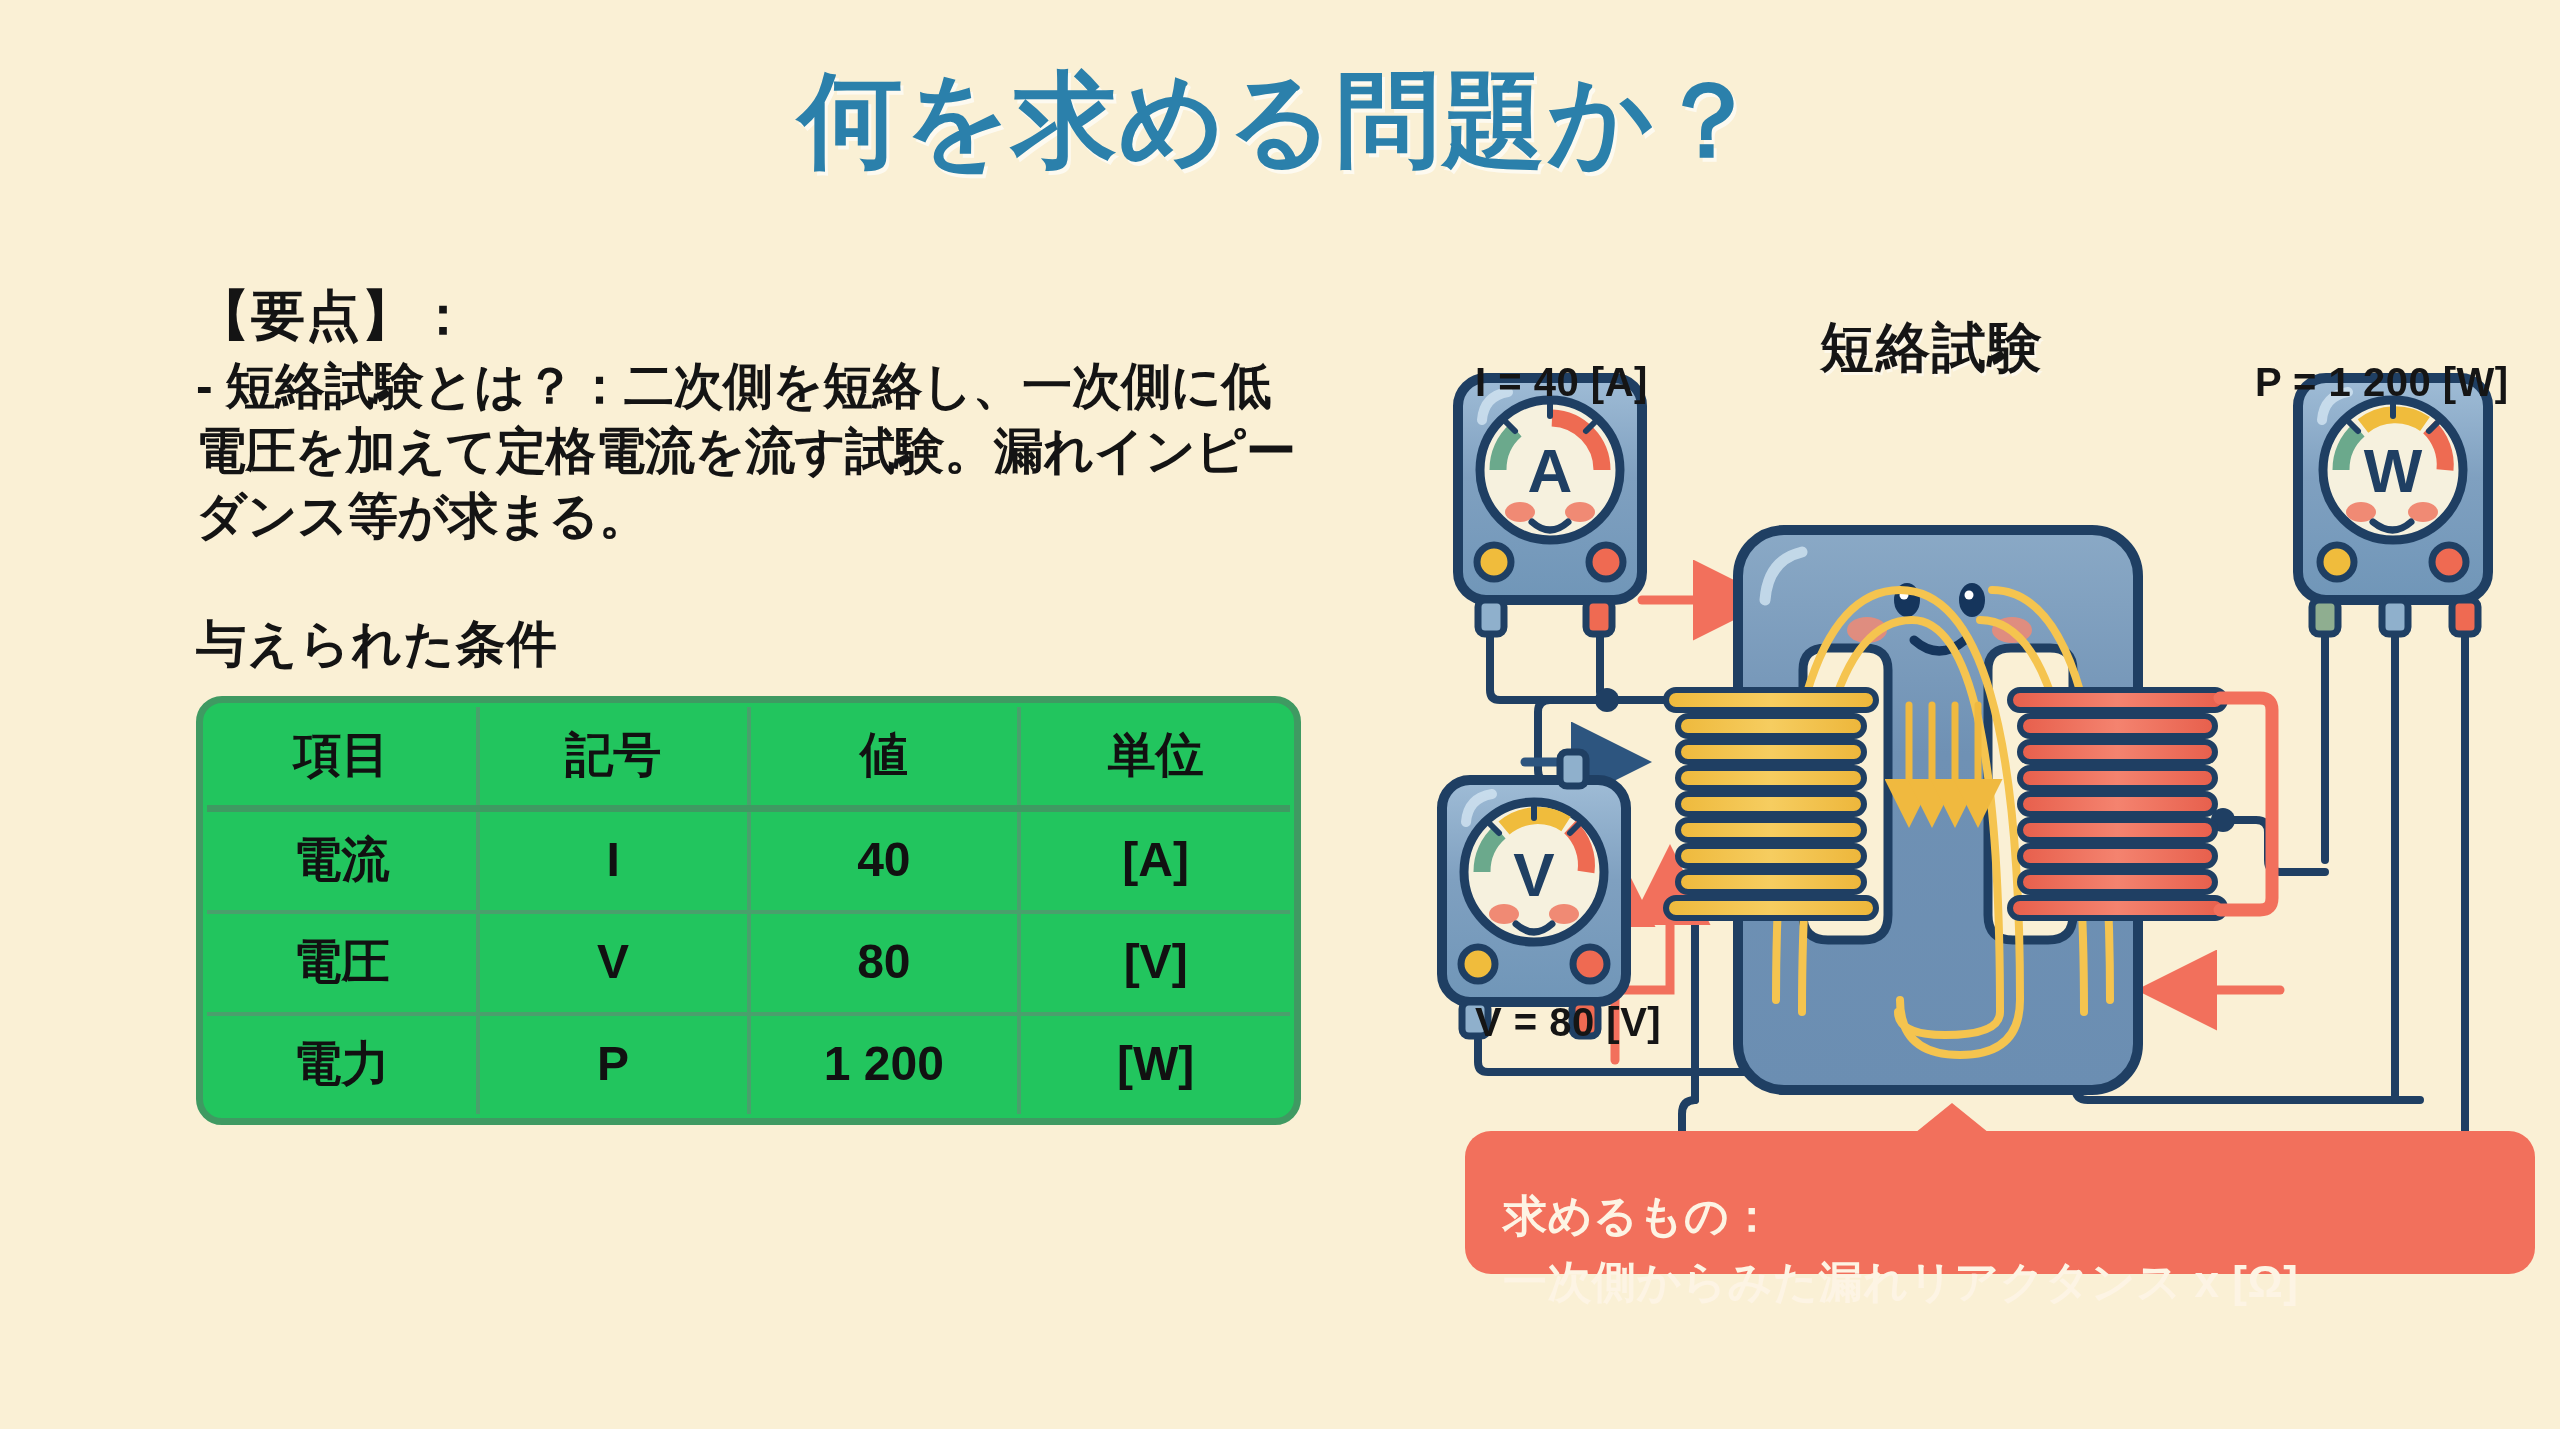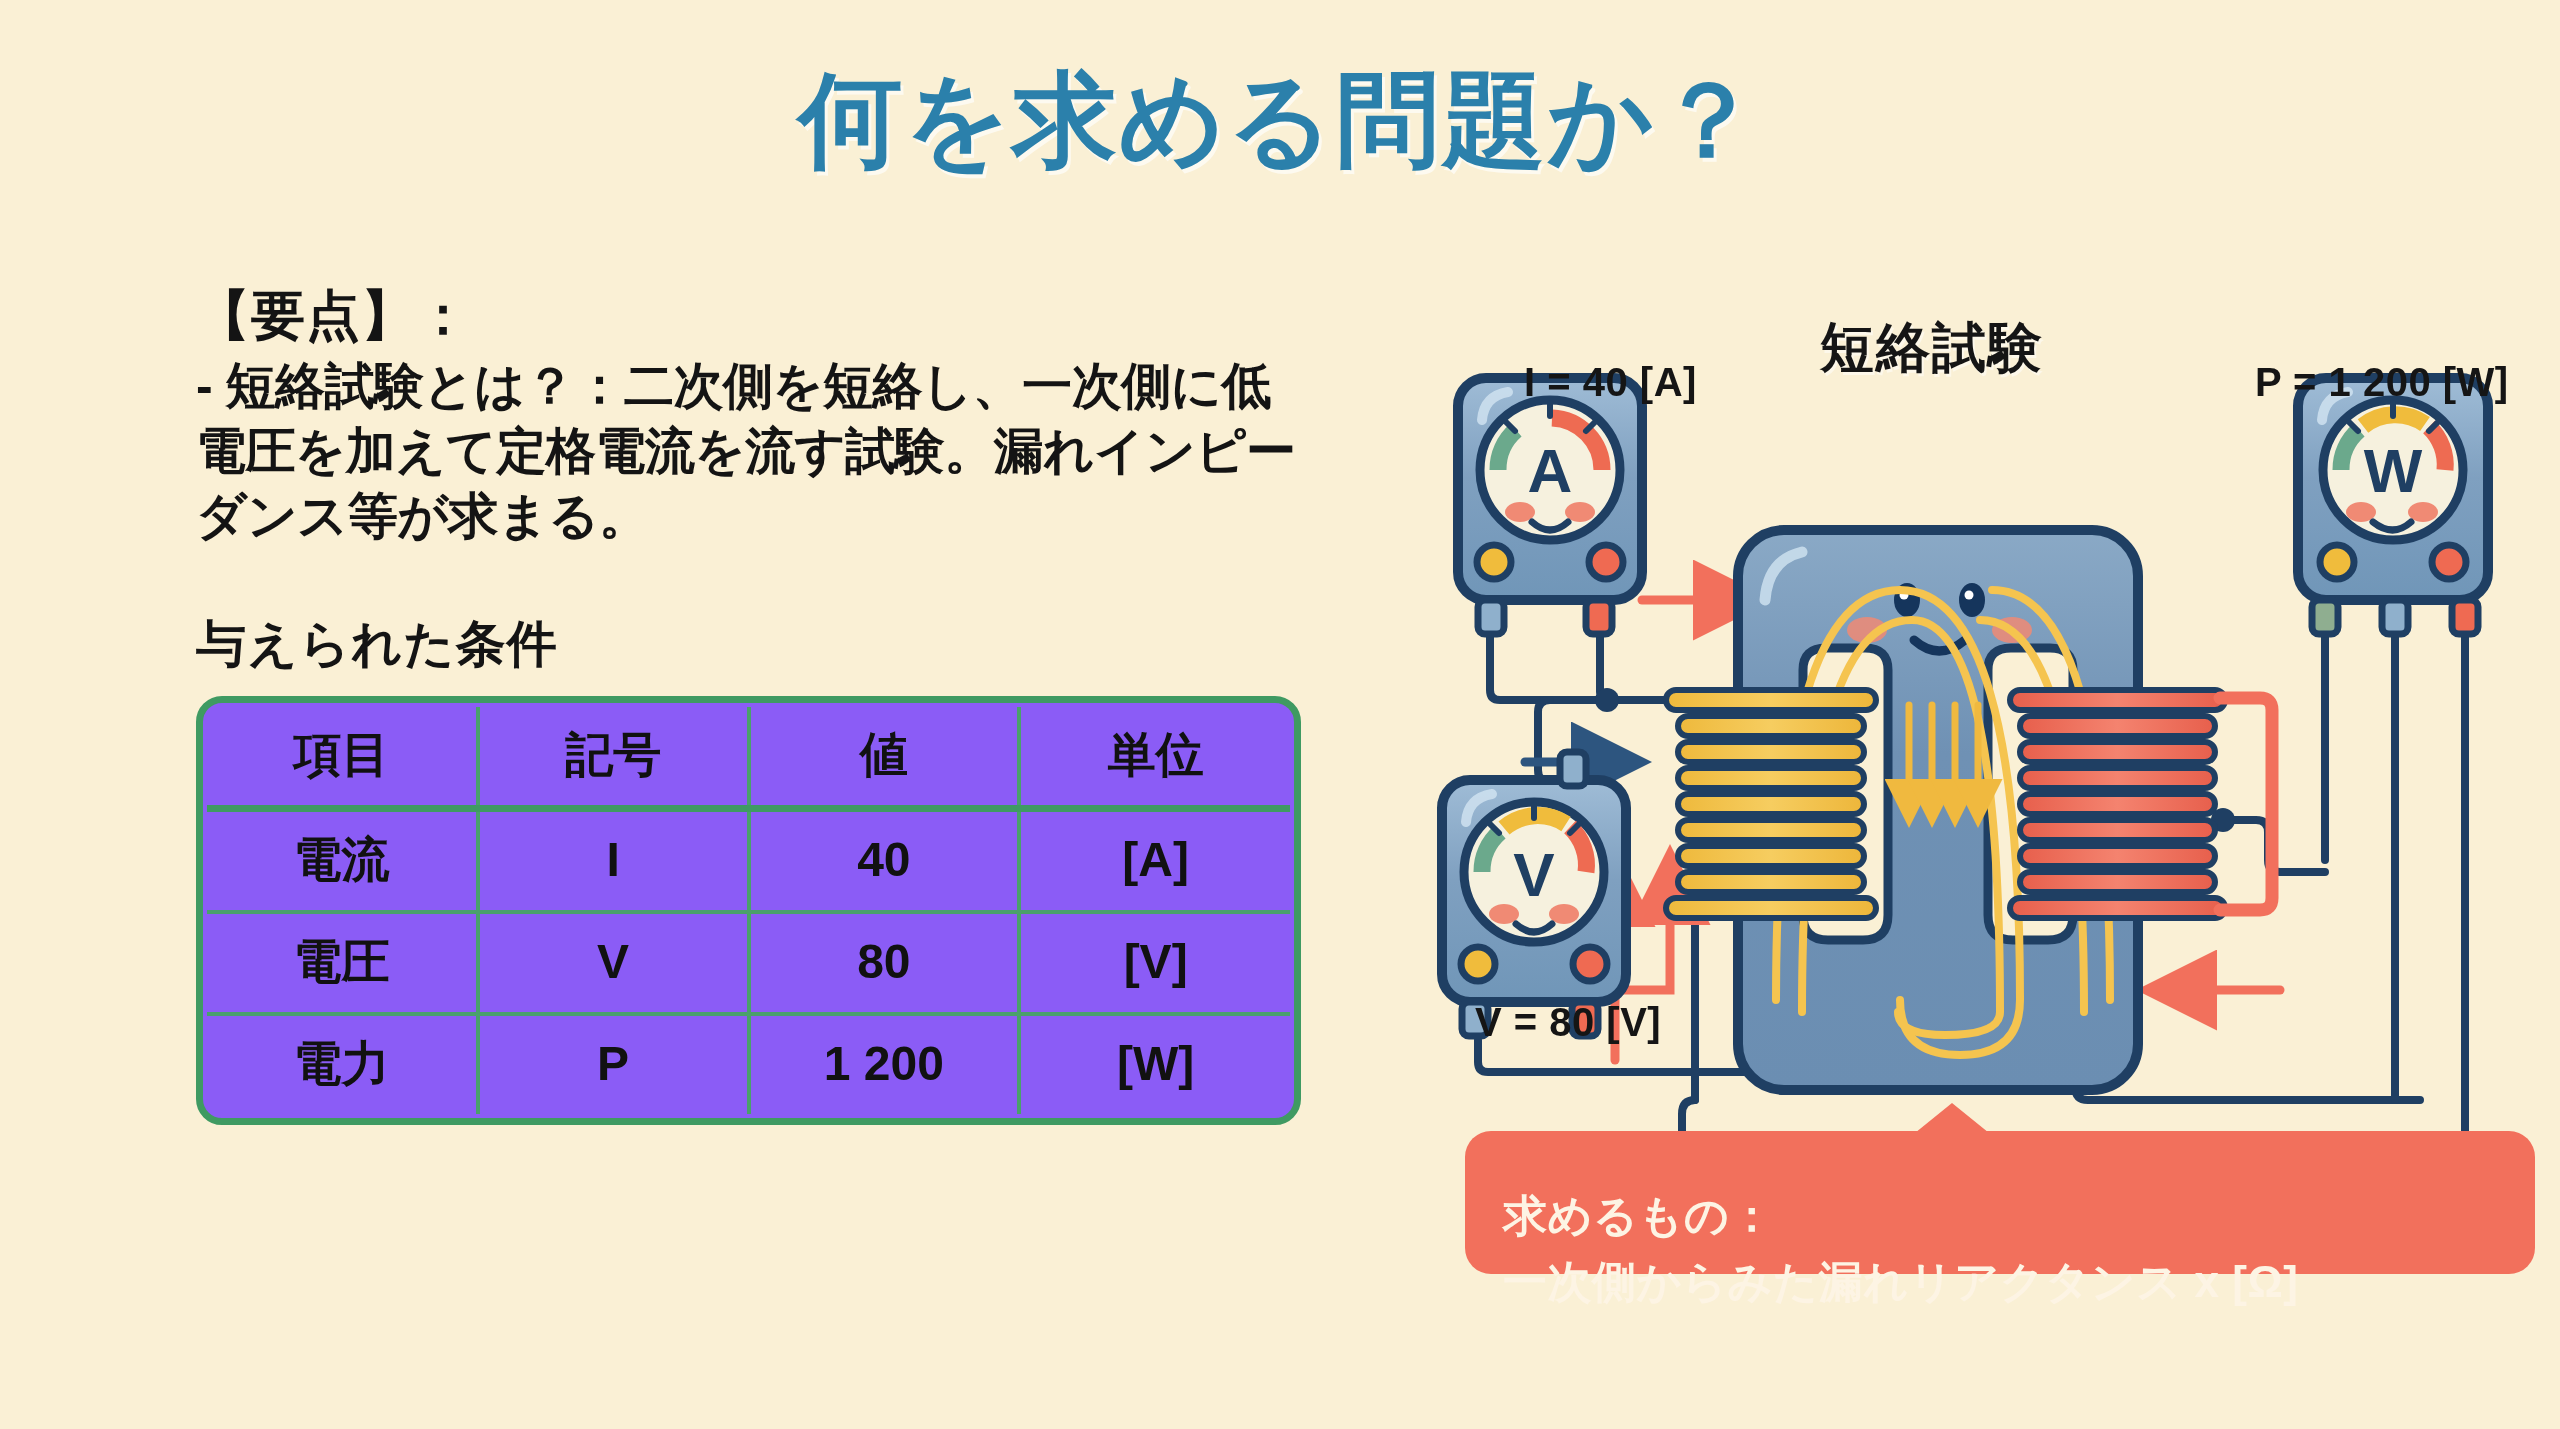--- a/index.html
+++ b/index.html
@@ -32,21 +32,21 @@
   #given-heading{
     margin-top:62px;
     font-size:50px;font-weight:bold;color:#141414;letter-spacing:1px;
   }
   
   #cond-table-wrap{
     margin-top:18px;
     width:1105px;
     border:7px solid #3f9a62;
     border-radius:26px;
-    background:#8b5cf6;
+    background:#22c55e;
     box-sizing:border-box;
     padding:4px;
   }
   table.cond{
     border-collapse:collapse;width:100%;
     font-size:48px;font-weight:bold;color:#111;
     table-layout:fixed;
   }
   table.cond td,table.cond th{
     text-align:center;
@@ -58,21 +58,21 @@
   table.cond tr td:last-child,table.cond tr th:last-child{border-right:none;}
   table.cond tr:last-child td{border-bottom:none;}
   table.cond thead th{border-bottom:7px solid #3f9a62;font-size:48px;}
   
   #diagram{position:absolute;left:1420px;top:300px;width:1140px;height:1000px;}
   #diagram svg{display:block;}
   .lbl{
     position:absolute;font-weight:bold;color:#151515;
     font-size:40px;letter-spacing:0.5px;white-space:nowrap;
   }
-  #lbl-i{left:1524px;top:360px;}
+  #lbl-i{left:1475px;top:360px;}
   #lbl-p{left:2255px;top:360px;}
   #lbl-v{left:1475px;top:1000px;}
   #lbl-test{
     left:1820px;top:312px;font-size:54px;letter-spacing:2px;
     text-shadow:2px 3px 0 rgba(255,255,255,.5);
   }
   
   #callout{
     position:absolute;left:1465px;top:1103px;width:1070px;height:200px;
   }

